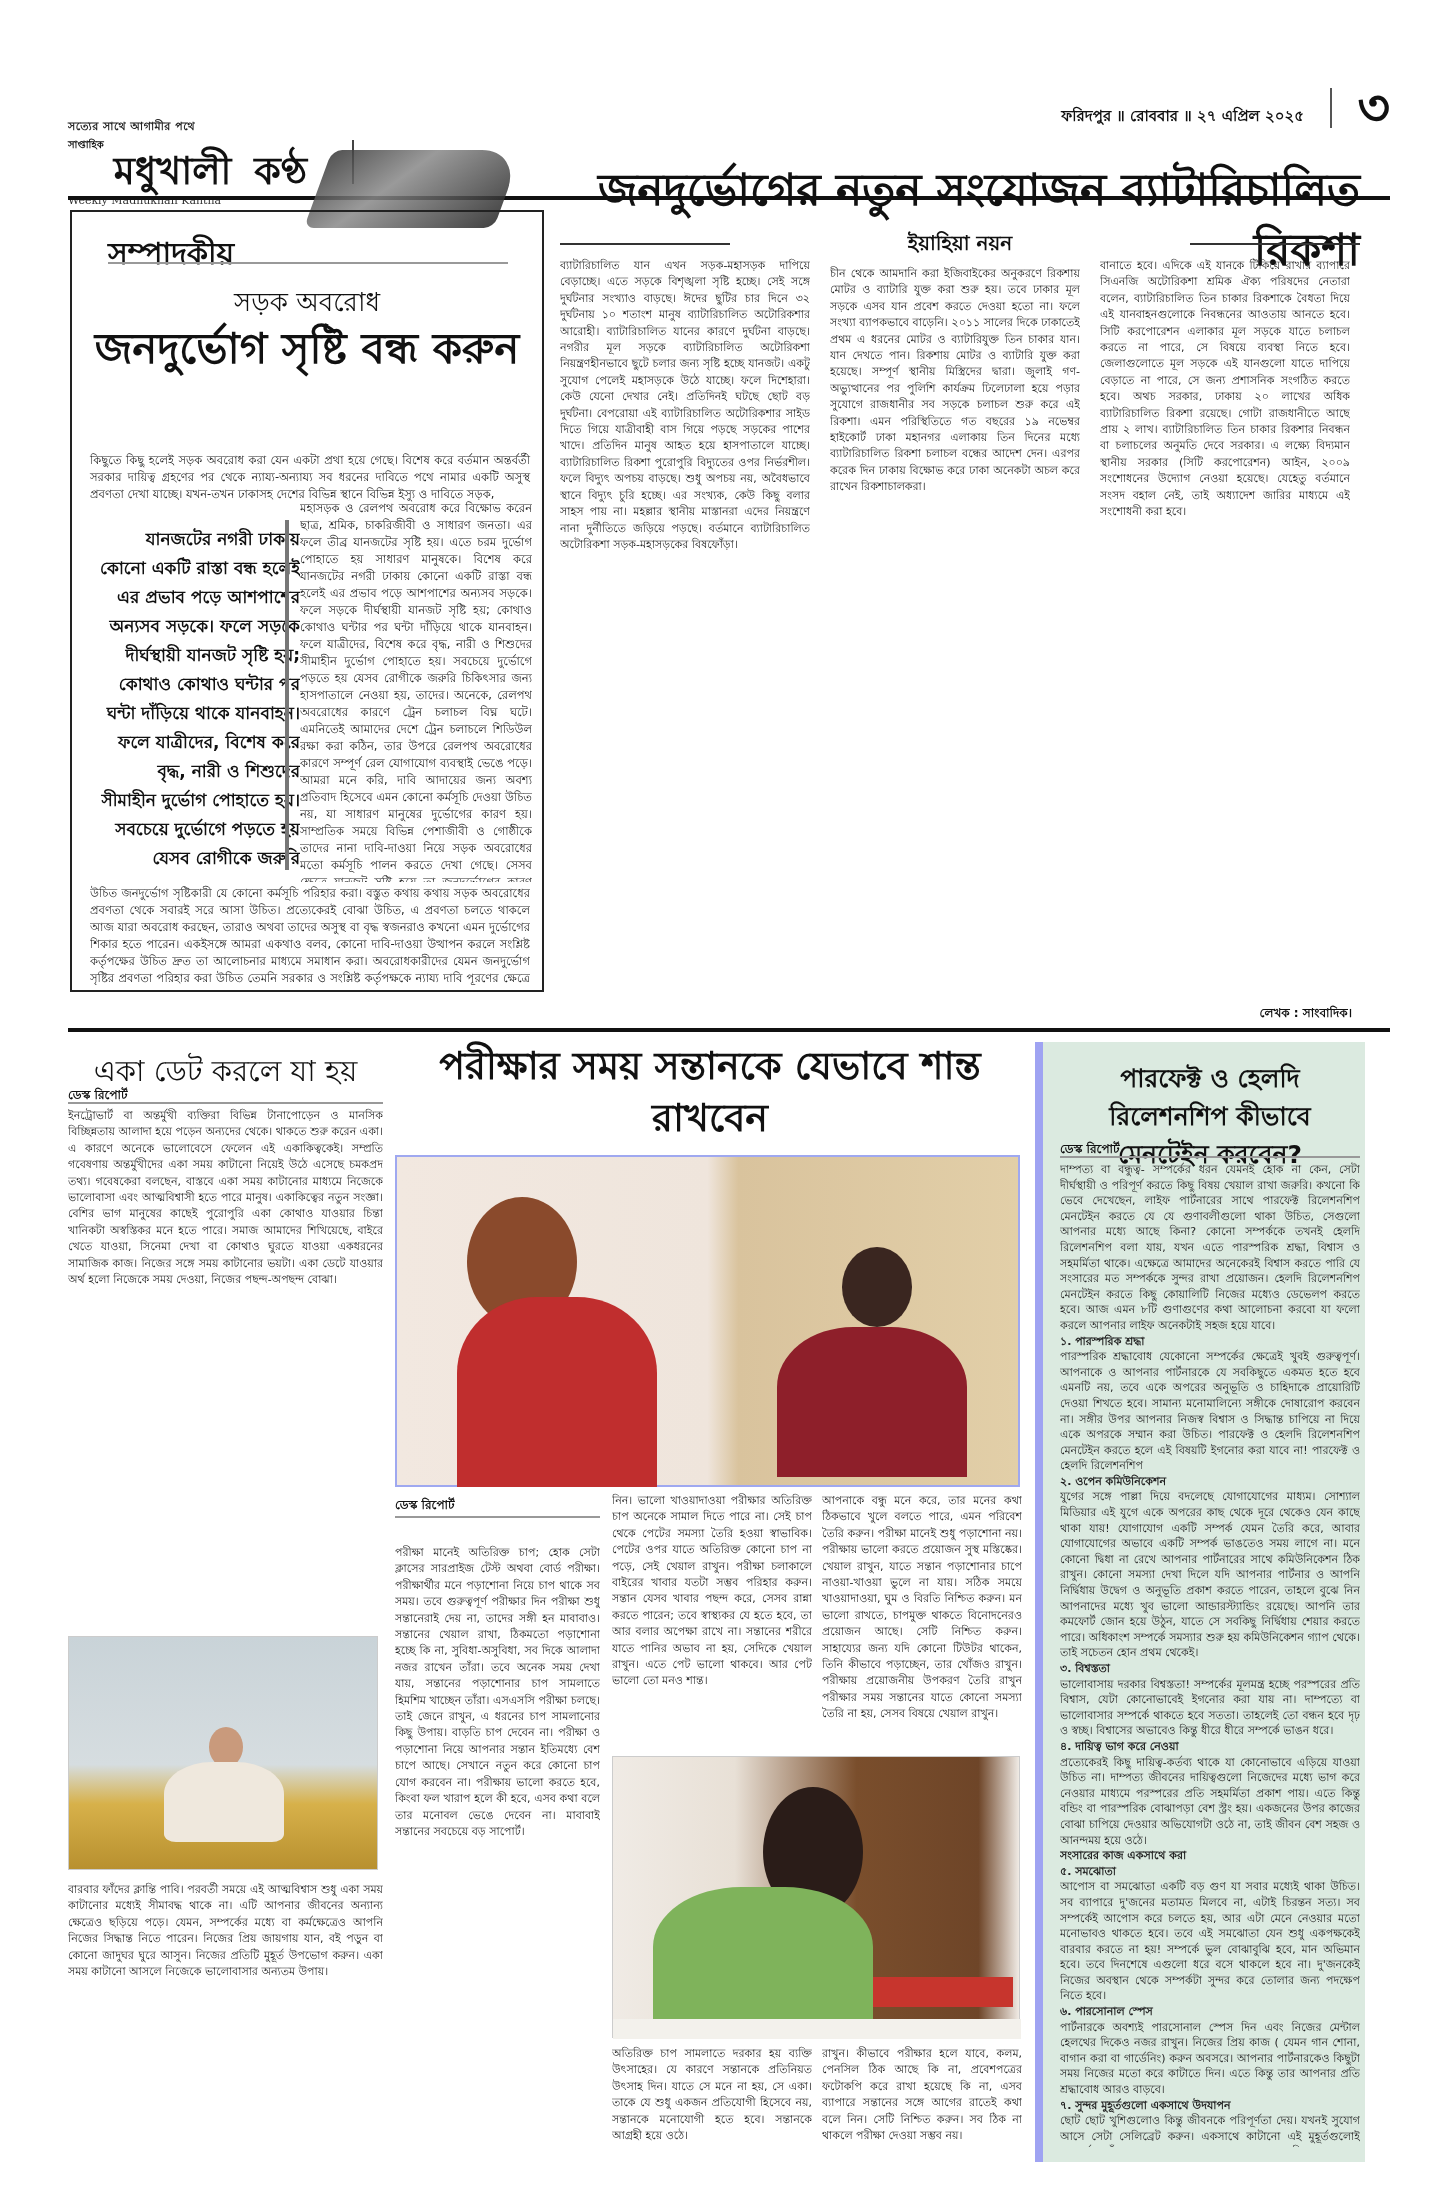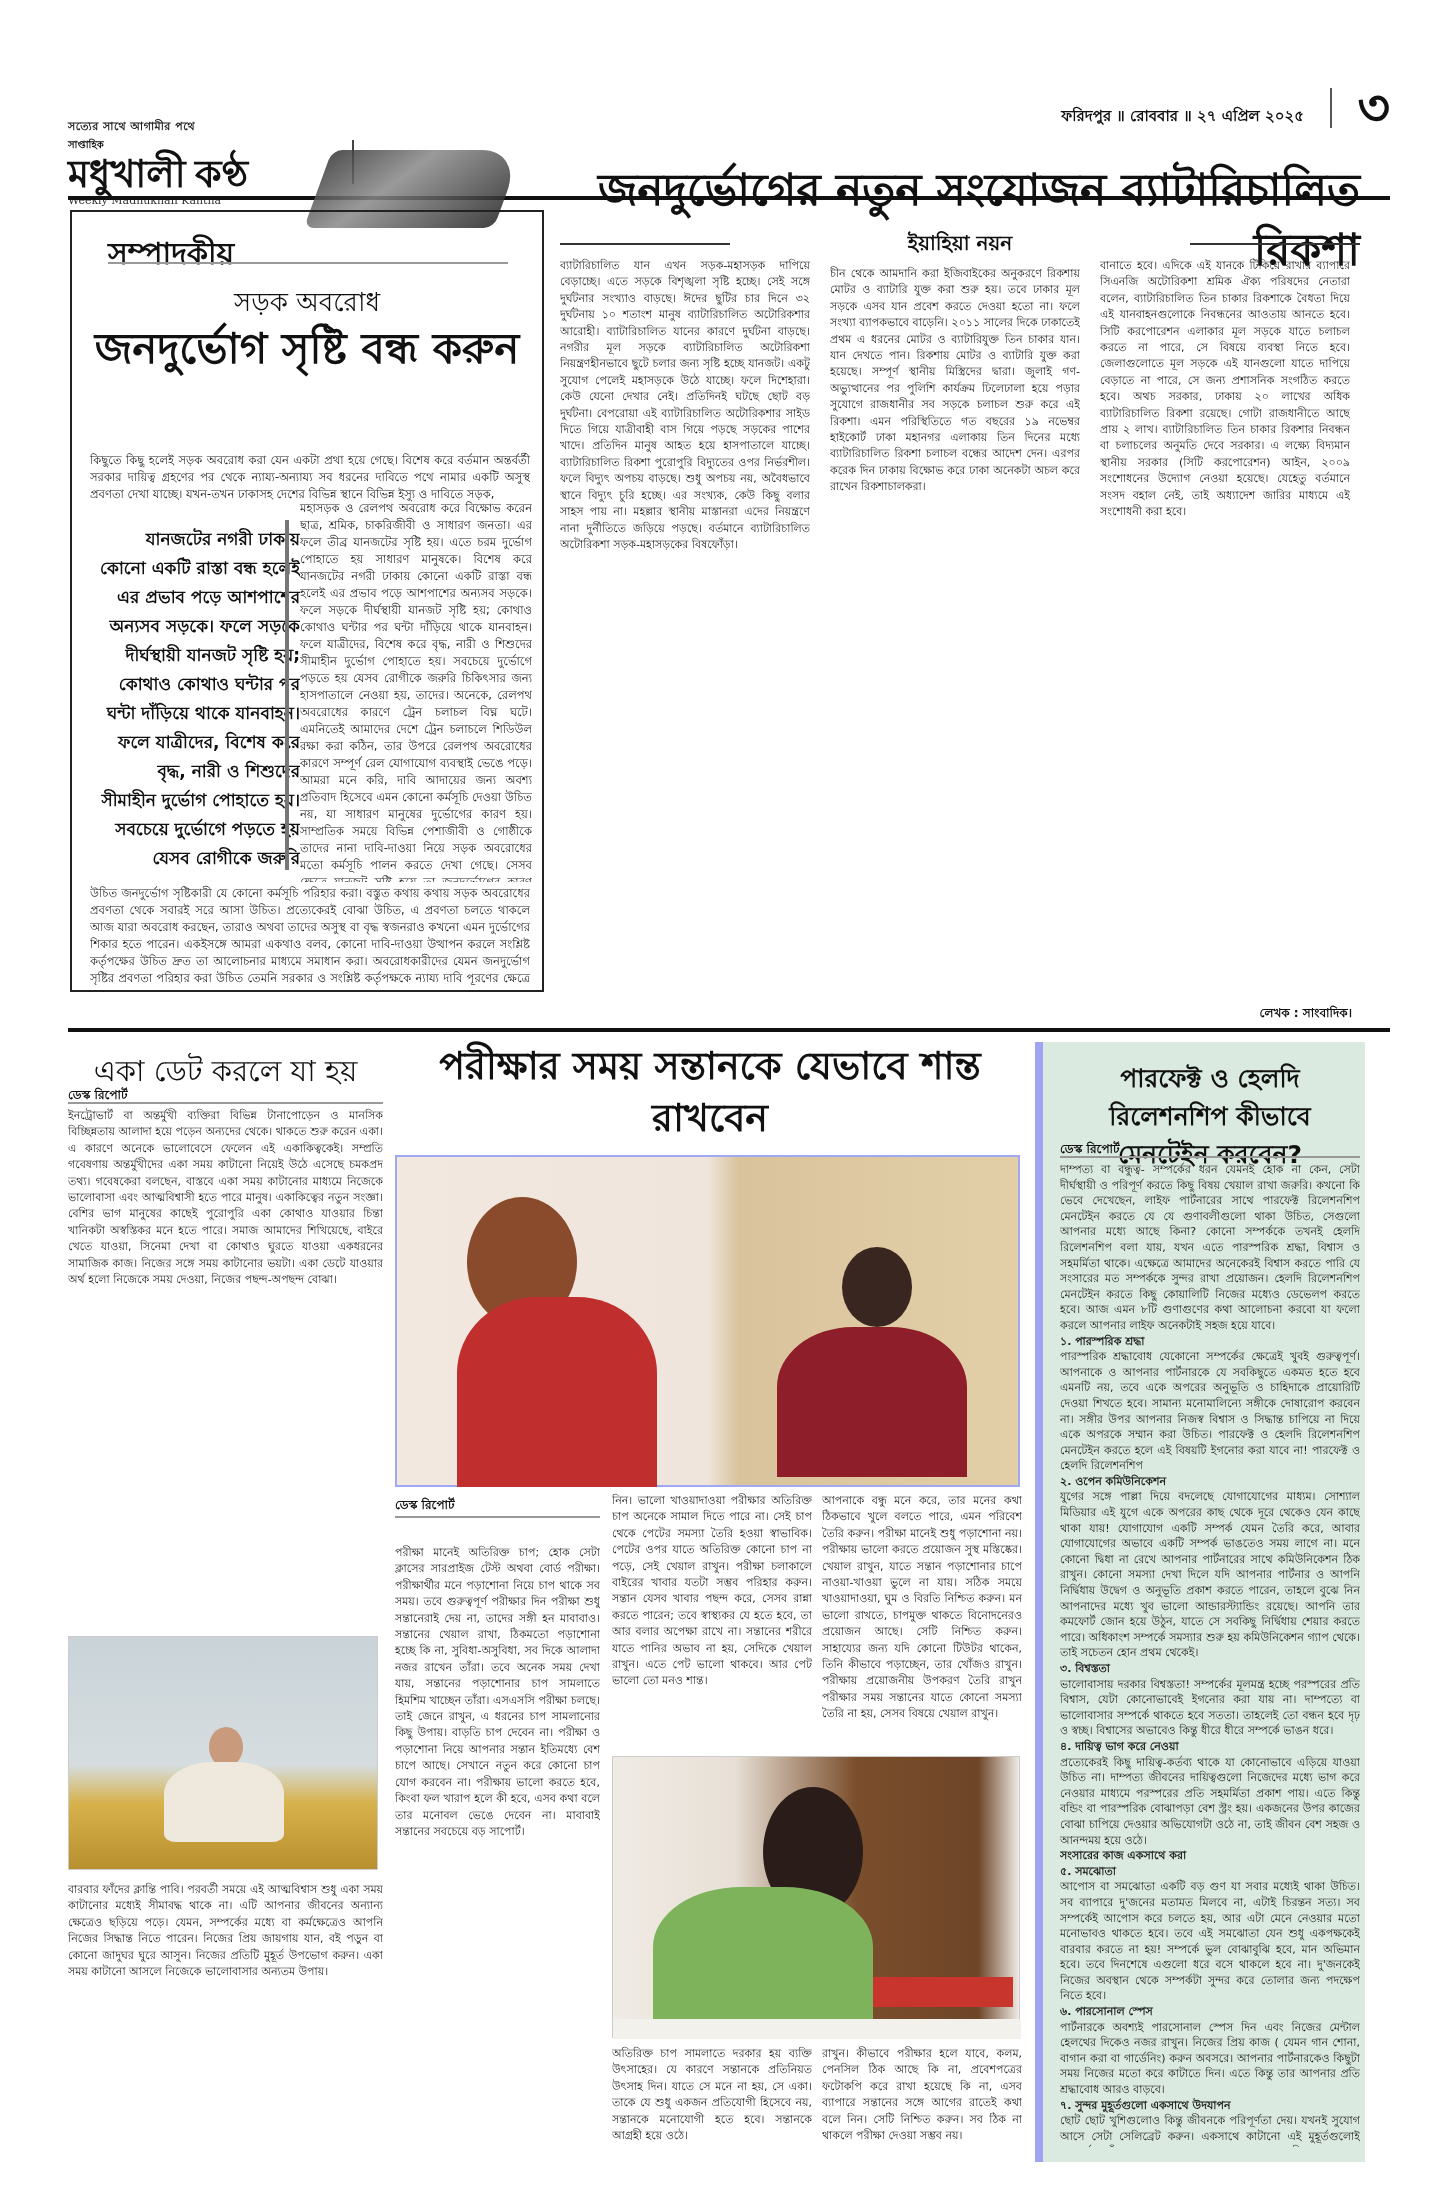--- a/index.html
+++ b/index.html
@@ -1,20 +1,20 @@
 <!DOCTYPE html>
 <html><head>
 <meta charset="utf-8">
 <style>
   * { box-sizing: border-box; margin: 0; padding: 0; }
   body { width: 1430px; height: 2210px; background: #ffffff; font-family: "DejaVu Sans", sans-serif; color: #111; position: relative; overflow: hidden; }
   .abs { position: absolute; }
   .masthead { left: 68px; top: 118px; width: 285px; height: 76px; }
   .mast-tag { font-size: 11px; font-weight: bold; color: #222; letter-spacing: 0.5px; }
-  .mast-name { font-size: 38px; font-weight: 900; line-height: 40px; color: #111; font-family: Liberation Serif, serif; }
+  .mast-name { font-size: 38px; font-weight: 900; line-height: 40px; color: #111; font-family: Liberation Mono, monospace; text-align: center; }
   .mast-sub { font-size: 11px; color: #333; font-family: "DejaVu Serif", serif; }
   .mast-vbar { left: 352px; top: 140px; width: 2px; height: 44px; background: #444; }
   .dateline { right: 126px; top: 104px; font-size: 15px; font-weight: bold; color: #111; }
   .pageno { right: 40px; top: 78px; font-size: 50px; font-weight: 900; line-height: 60px; }
   .pageno-bar { right: 98px; top: 88px; width: 2px; height: 40px; background: #555; }
   .top-rule { left: 68px; right: 40px; top: 196px; height: 4px; background: #111; }
   .pen { left: 318px; top: 150px; width: 190px; height: 78px; background: linear-gradient(135deg,#333,#888 40%,#222); border-radius: 10px 40px 10px 10px; transform: skewX(-20deg); opacity: .85; }
   .headline { left: 560px; top: 160px; width: 800px; font-size: 44px; font-weight: 900; line-height: 60px; text-align: right; }
   .editorial-box { left: 70px; top: 210px; width: 474px; height: 782px; border: 2px solid #222; }
   .ed-label { left: 108px; top: 230px; font-size: 30px; font-weight: bold; }

